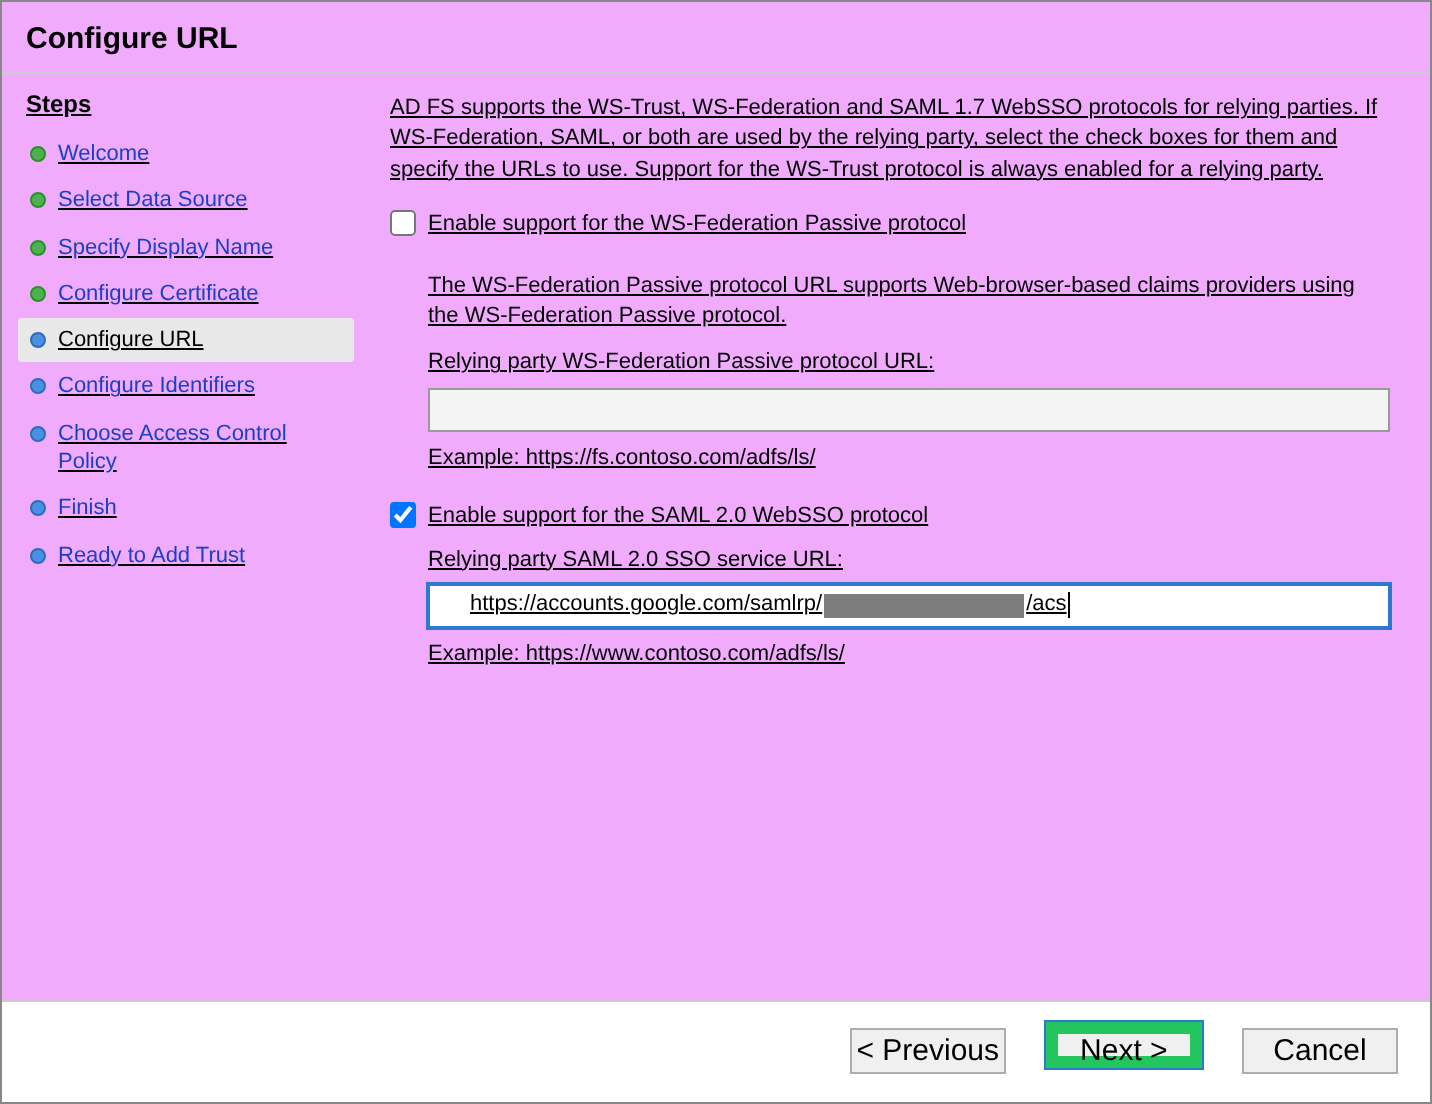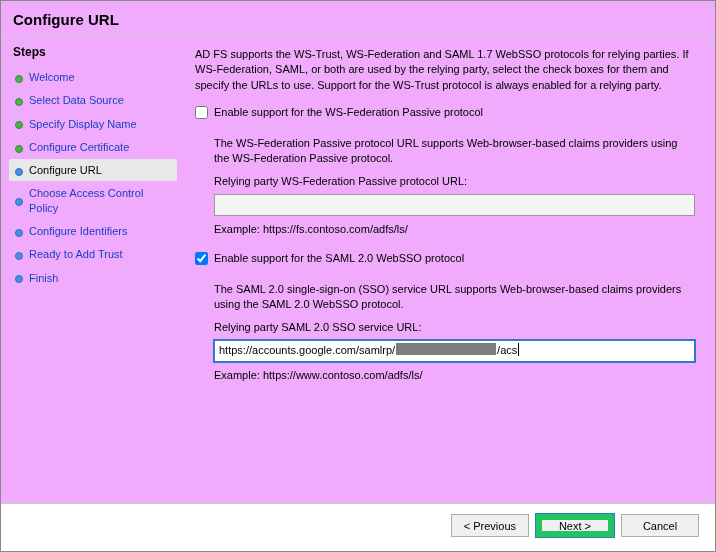--- a/index.html
+++ b/index.html
@@ -1,45 +1,45 @@
 <!DOCTYPE html>
 <html><head>
   <meta charset="utf-8">
   <style>
     * { box-sizing: border-box; margin: 0; padding: 0; }
     body { font-family: "Segoe UI", Tahoma, sans-serif; font-size: 11px; color: #000; background: #fff; }
     .window { width: 716px; height: 552px; border: 1px solid #888; background: #f0abfc; position: relative; display: flex; flex-direction: column; }
     .title { font-size: 15px; font-weight: bold; padding: 10px 12px 8px 12px; }
     .divider { height: 1px; background: #ccc; width: 100%; }
-    .body { flex: 1; display: flex; overflow: hidden; }
+    .body { flex: 1; display: flex; overflow: hidden; text-decoration: underline; }
     .sidebar { width: 180px; padding: 8px 0 0 8px; }
     .sidebar-title { font-weight: bold; font-size: 12px; padding: 0 0 6px 4px; }
-    .step { display: flex; align-items: center; padding: 4px 6px 4px 6px; margin: 1px 4px 1px 0; cursor: pointer; border-radius: 2px; line-height: 1.3; }
+    .step { display: flex; align-items: flex-start; padding: 4px 6px 4px 6px; margin: 1px 4px 1px 0; cursor: pointer; border-radius: 2px; line-height: 1.3; }
     .step.current { background: #e8e8e8; color: #000; }
     .step .bullet { width: 8px; height: 8px; border-radius: 50%; margin: 3px 6px 0 0; flex-shrink: 0; }
     .bullet.done { background: #4db24d; border: 1px solid #2b8f2b; }
     .bullet.todo { background: #4a90e2; border: 1px solid #2d6db8; }
     .step .label { color: #1a3fc4; }
     .step.current .label { color: #000; }
     .content { flex: 1; padding: 10px 20px 10px 14px; font-size: 11px; line-height: 1.4; overflow: auto; }
     .intro { margin-bottom: 12px; }
     .section { margin-bottom: 14px; }
-    .chk-row { display: flex; align-items: center; margin-bottom: 4px; }
+    .chk-row { display: flex; margin-bottom: 4px; }
     .chk-row input[type="checkbox"] { margin-right: 6px; width: 13px; height: 13px; }
     .indent { margin-left: 19px; }
     .desc { margin: 15px 0 8px 0; }
     .field-label { margin: 6px 0 4px 0; }
     .url-input { width: 100%; height: 22px; font-size: 11px; padding: 2px 4px; border: 1px solid #999; background: #fff; }
     .url-input.disabled { background: #f4f4f4; color: #666; }
     .example { margin-top: 6px; }
     .redact { display: inline-block; width: 100px; height: 12px; background: #7d7d7d; vertical-align: middle; margin: 0 1px; }
     .footer { padding: 10px 16px 14px 0; text-align: right; background: #fff; }
-    .footer button { width: 78px; height: 23px; font-size: 11px; margin-left: 4px; background: #f0f0f0; border: 1px solid #adadad; cursor: pointer; }
+    .footer button { width: 78px; height: 23px; font-size: 15px; margin-left: 17px; background: #f0f0f0; border: 1px solid #adadad; cursor: pointer; }
     .footer button.primary { border: 6px solid #22c55e; outline: 1px solid #2f78d0; }
-    .saml-url-display { width:100%; height:22px; border:1px solid #2f78d0; outline:1px solid #2f78d0; padding:2px 4px; background:#fff; display:flex; white-space:nowrap; overflow:hidden; }
+    .saml-url-display { width:100%; height:22px; border:1px solid #2f78d0; outline:1px solid #2f78d0; padding:2px 20px; background:#fff; display:flex; align-items:center; white-space:nowrap; overflow:hidden; }
     .caret { display:inline-block; width:1px; height:13px; background:#000; vertical-align:middle; margin-left:1px; }
   </style>
 </head>
 <body>
 
 <div class="window">
   <div class="title">Configure URL</div>
   <div class="divider"></div>
 
   <div class="body">
@@ -61,33 +61,33 @@
           <div class="step">
             <span class="bullet done"></span>
             <span class="label">Configure Certificate</span>
           </div>
           <div class="step current">
             <span class="bullet todo"></span>
             <span class="label">Configure URL</span>
           </div>
           <div class="step">
             <span class="bullet todo"></span>
+            <span class="label">Configure Identifiers</span>
+          </div>
+          <div class="step">
+            <span class="bullet todo"></span>
             <span class="label">Choose Access Control Policy</span>
           </div>
           <div class="step">
             <span class="bullet todo"></span>
-            <span class="label">Configure Identifiers</span>
+            <span class="label">Finish</span>
           </div>
           <div class="step">
             <span class="bullet todo"></span>
             <span class="label">Ready to Add Trust</span>
-          </div>
-          <div class="step">
-            <span class="bullet todo"></span>
-            <span class="label">Finish</span>
           </div>
         </div>
     </div>
 
     <div class="content">
       <div class="intro">AD FS supports the WS-Trust, WS-Federation and SAML 1.7 WebSSO protocols for relying parties.  If WS-Federation, SAML, or both are used by the relying party, select the check boxes for them and specify the URLs to use.  Support for the WS-Trust protocol is always enabled for a relying party.</div>
 
       <div class="section">
         <div class="chk-row">
           <input type="checkbox" id="chk-wsfed" style="">
@@ -100,21 +100,20 @@
           <div class="example">Example: https://fs.contoso.com/adfs/ls/</div>
         </div>
       </div>
 
       <div class="section">
         <div class="chk-row">
           <input type="checkbox" id="chk-saml" checked="" style="">
           <label for="chk-saml">Enable support for the SAML 2.0 WebSSO protocol</label>
         </div>
         <div class="indent">
-          <div class="desc">The SAML 2.0 single-sign-on (SSO) service URL supports Web-browser-based claims providers using the SAML 2.0 WebSSO protocol.</div>
           <div class="field-label">Relying party SAML 2.0 SSO service URL:</div>
           <div class="saml-url-display">
             <span>https://accounts.google.com/samlrp/</span>
               <span class="redact"></span>
               <span>/acs</span>
               <span class="caret"></span>
           </div>
           <div class="example">Example: https://www.contoso.com/adfs/ls/</div>
         </div>
       </div>

